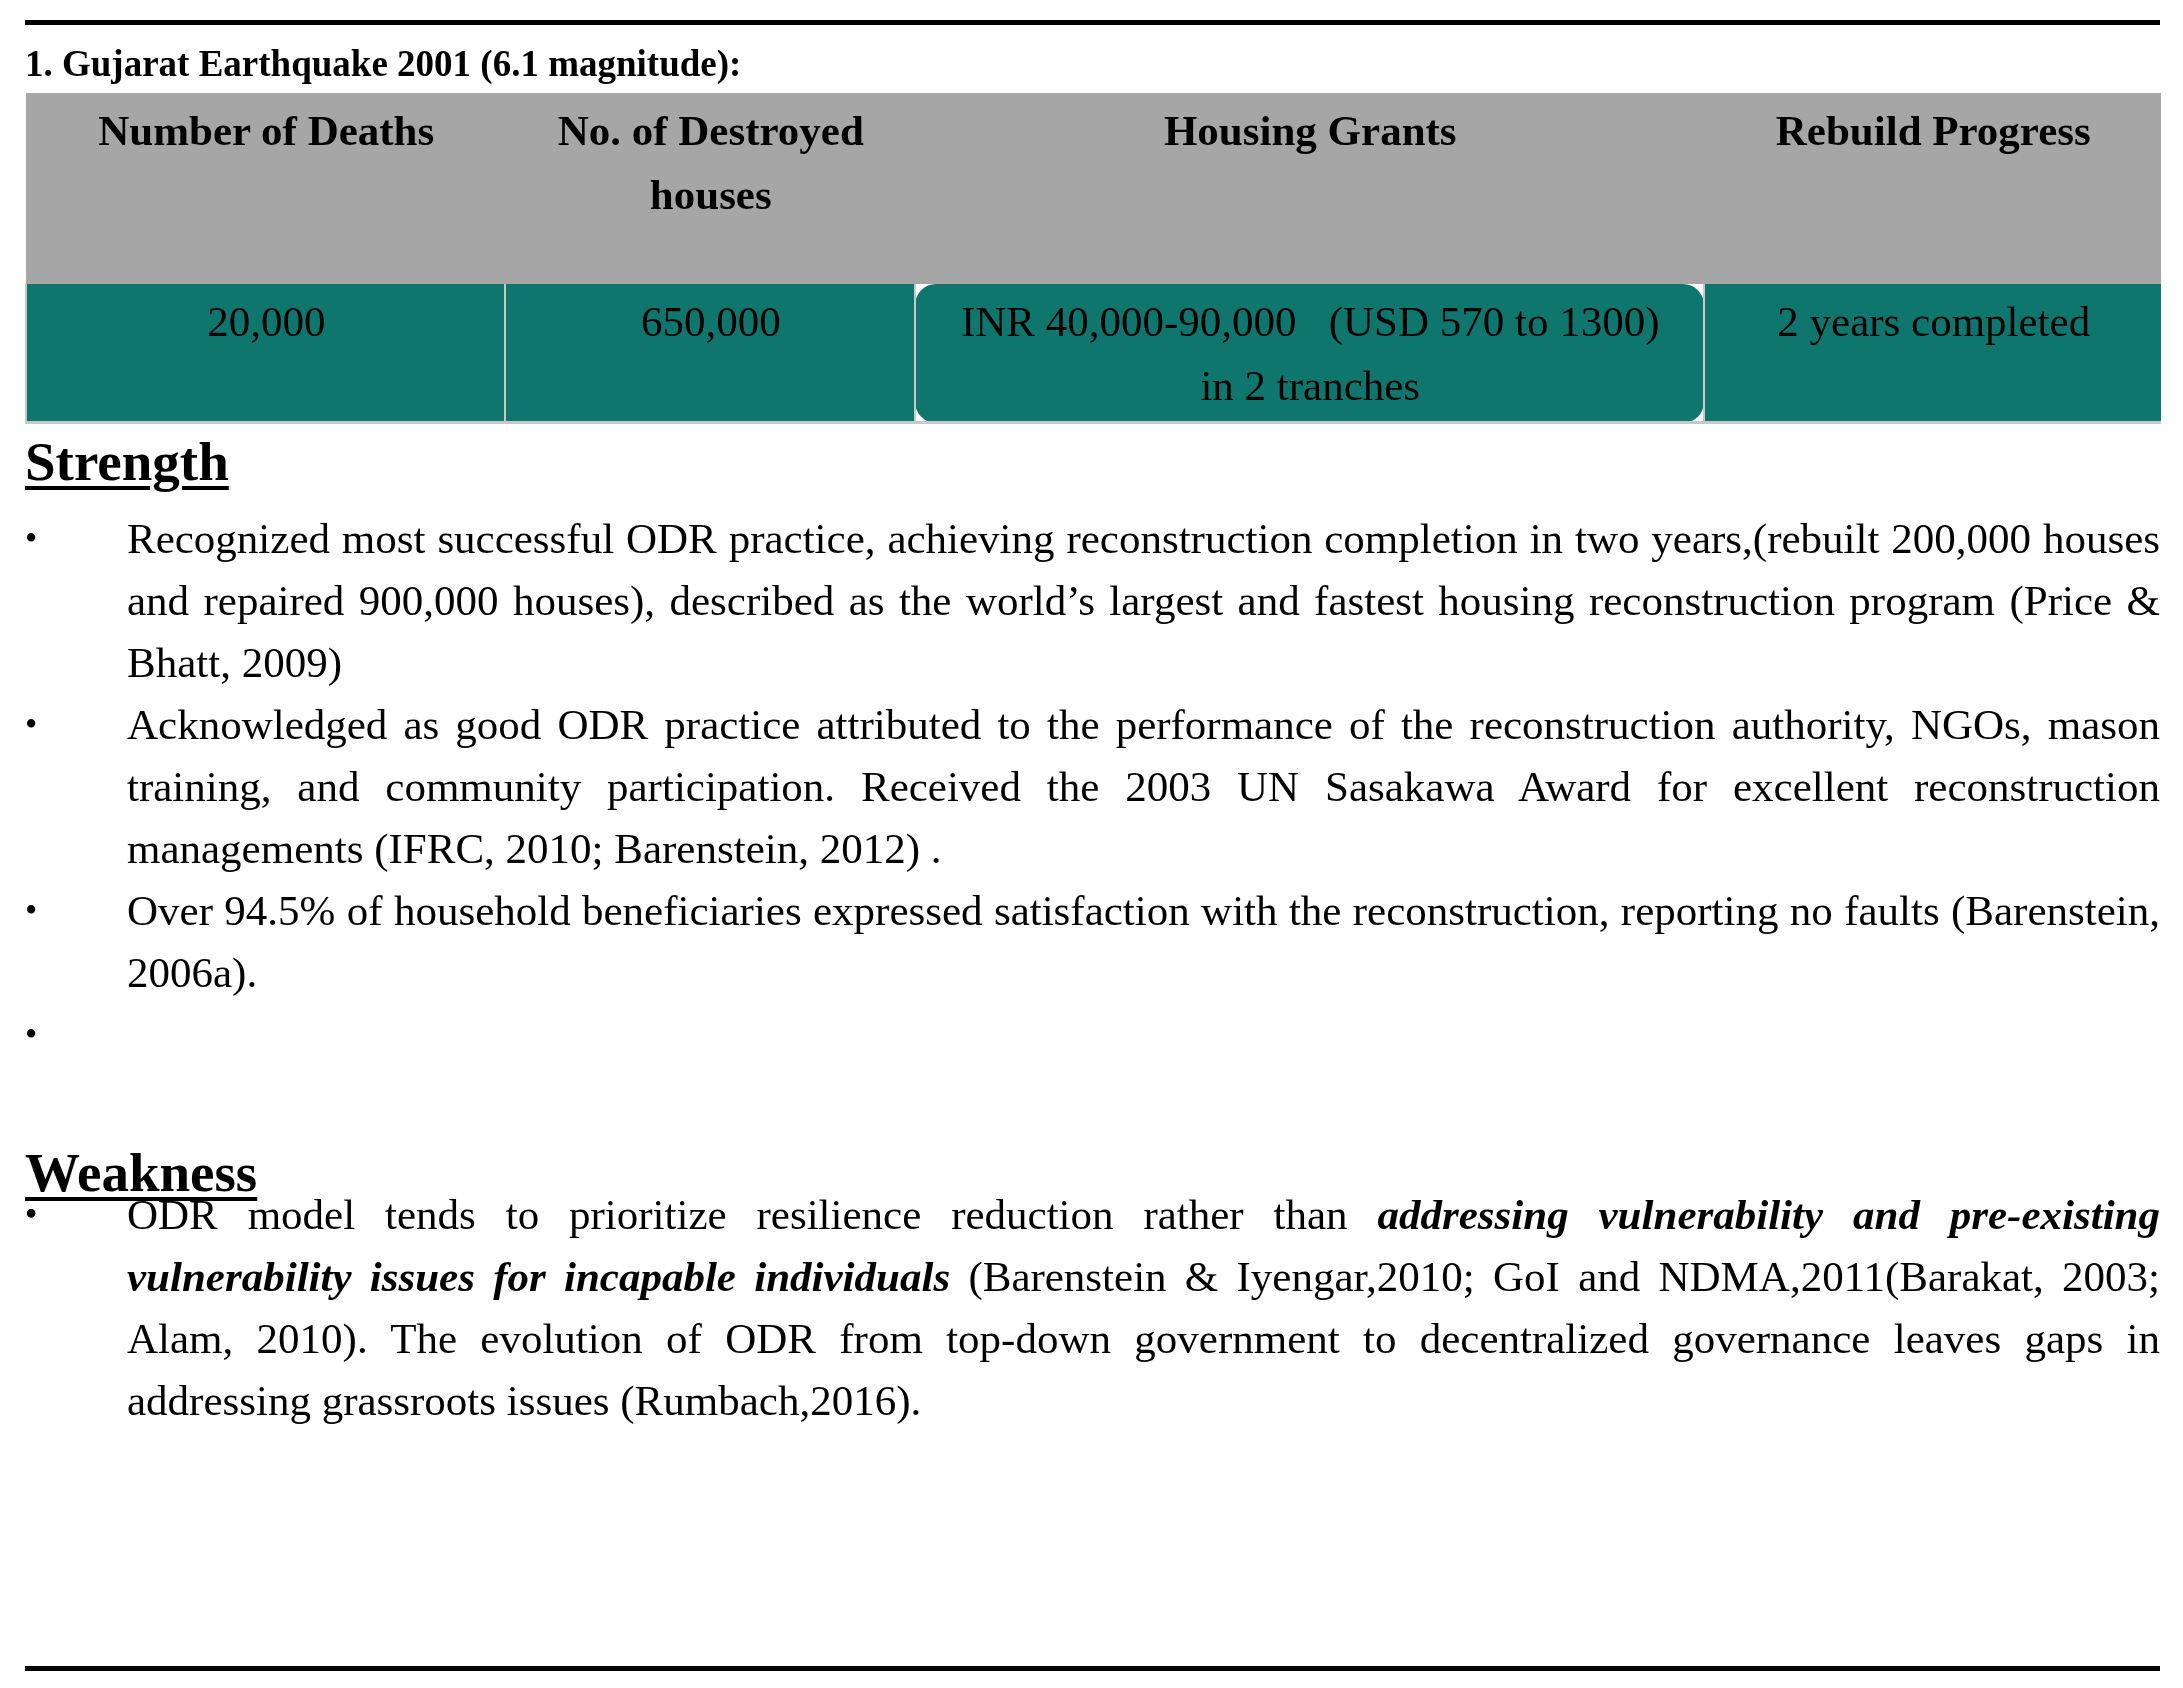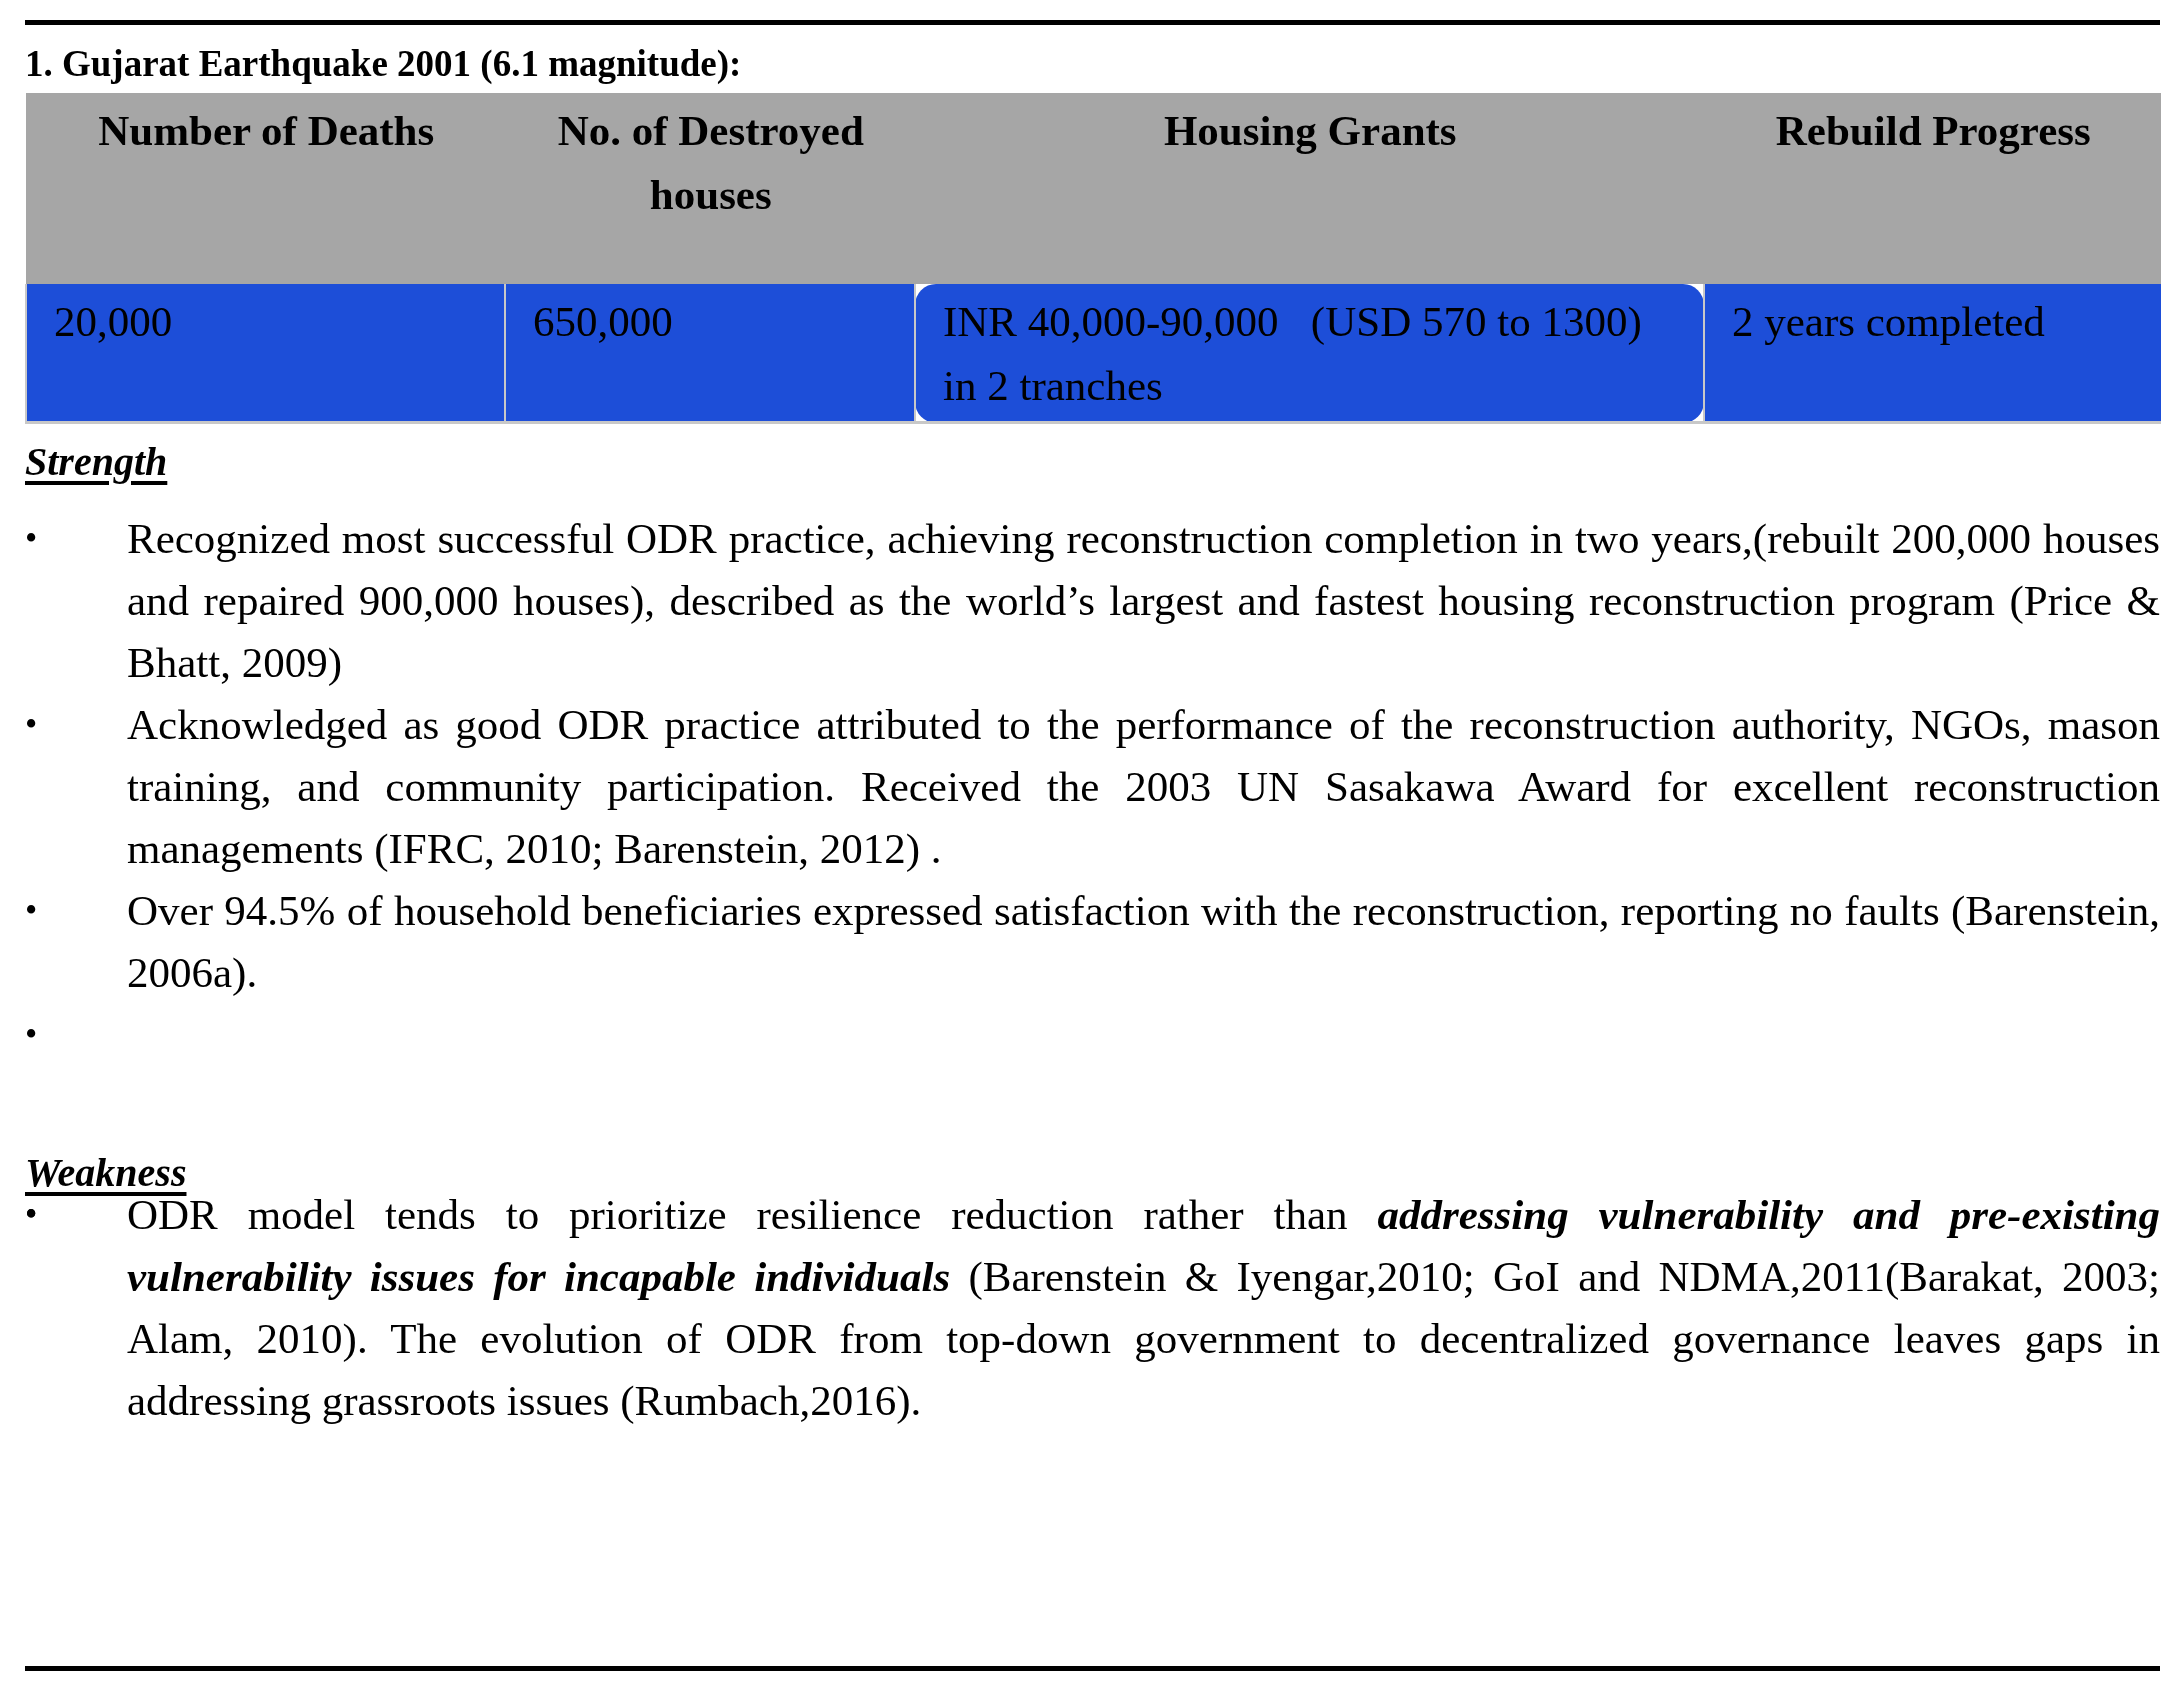--- a/index.html
+++ b/index.html
@@ -59,43 +59,42 @@
     .data-table thead th {
       background: #a6a6a6;
       font-weight: bold;
       text-align: center;
       vertical-align: top;
       padding: 5.8px 25.5px 3.5px 27px;
       height: 191px;
       box-sizing: border-box;
     }
     .data-table tbody td {
-      background: #1d4ed8;
-      text-align: left;
+      background: #0f766e;
+      text-align: center;
       vertical-align: top;
       padding: 5.8px 25.5px 3.5px 27px;
       height: 132px;
       box-sizing: border-box;
       border-left: 2.3px solid #c8c8c8;
       border-bottom: 3.5px solid #c8c8c8;
     }
     .data-table tbody td:first-child { border-left: 2.3px solid #c8c8c8; }
     .data-table tbody td:last-child { border-right: 0; }
 
     .heading {
       position: absolute;
       left: 0;
-      font-size: 40px;
+      font-size: 55px;
       font-weight: bold;
       text-decoration: underline;
       text-decoration-thickness: 4px;
       text-underline-offset: 5.8px;
       line-height: 56px;
       white-space: nowrap;
-      font-style: italic;
     }
     .heading.strength { top: 434px; }
     .heading.weakness { top: 1145px; }
 
     .bullets {
       position: absolute;
       left: 0;
       width: 2135px;
       margin: 0;
       padding: 0;

